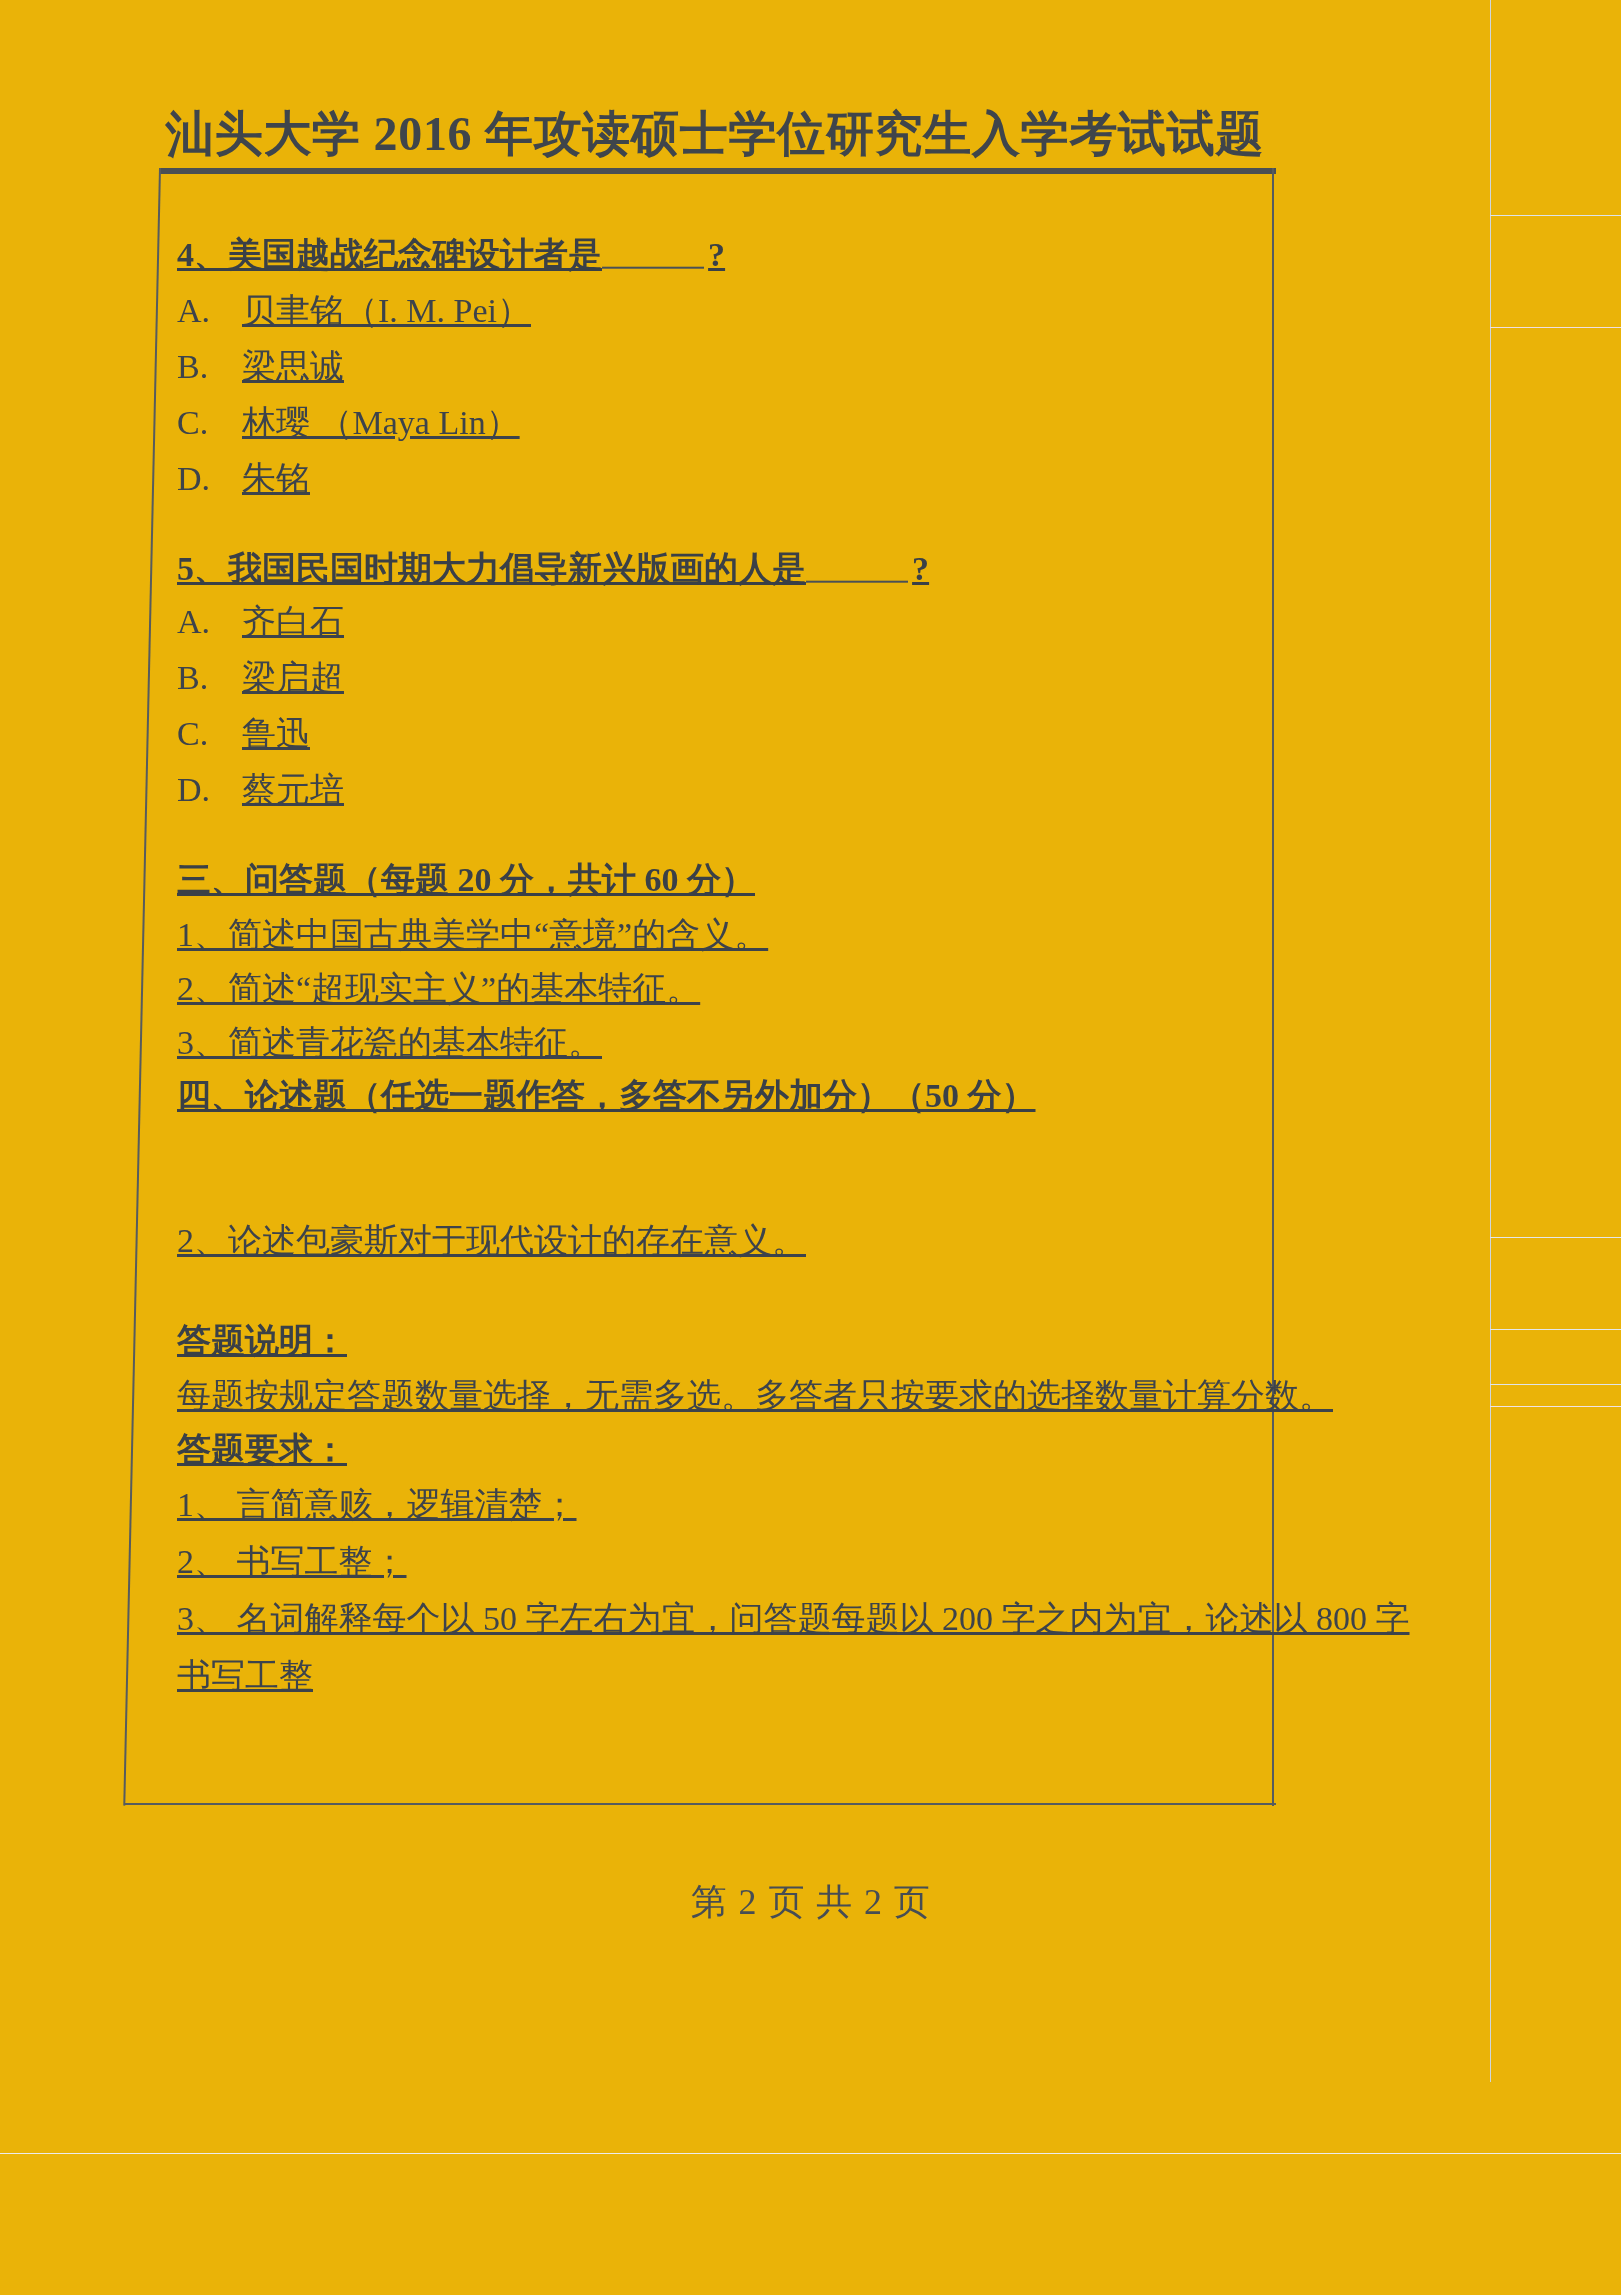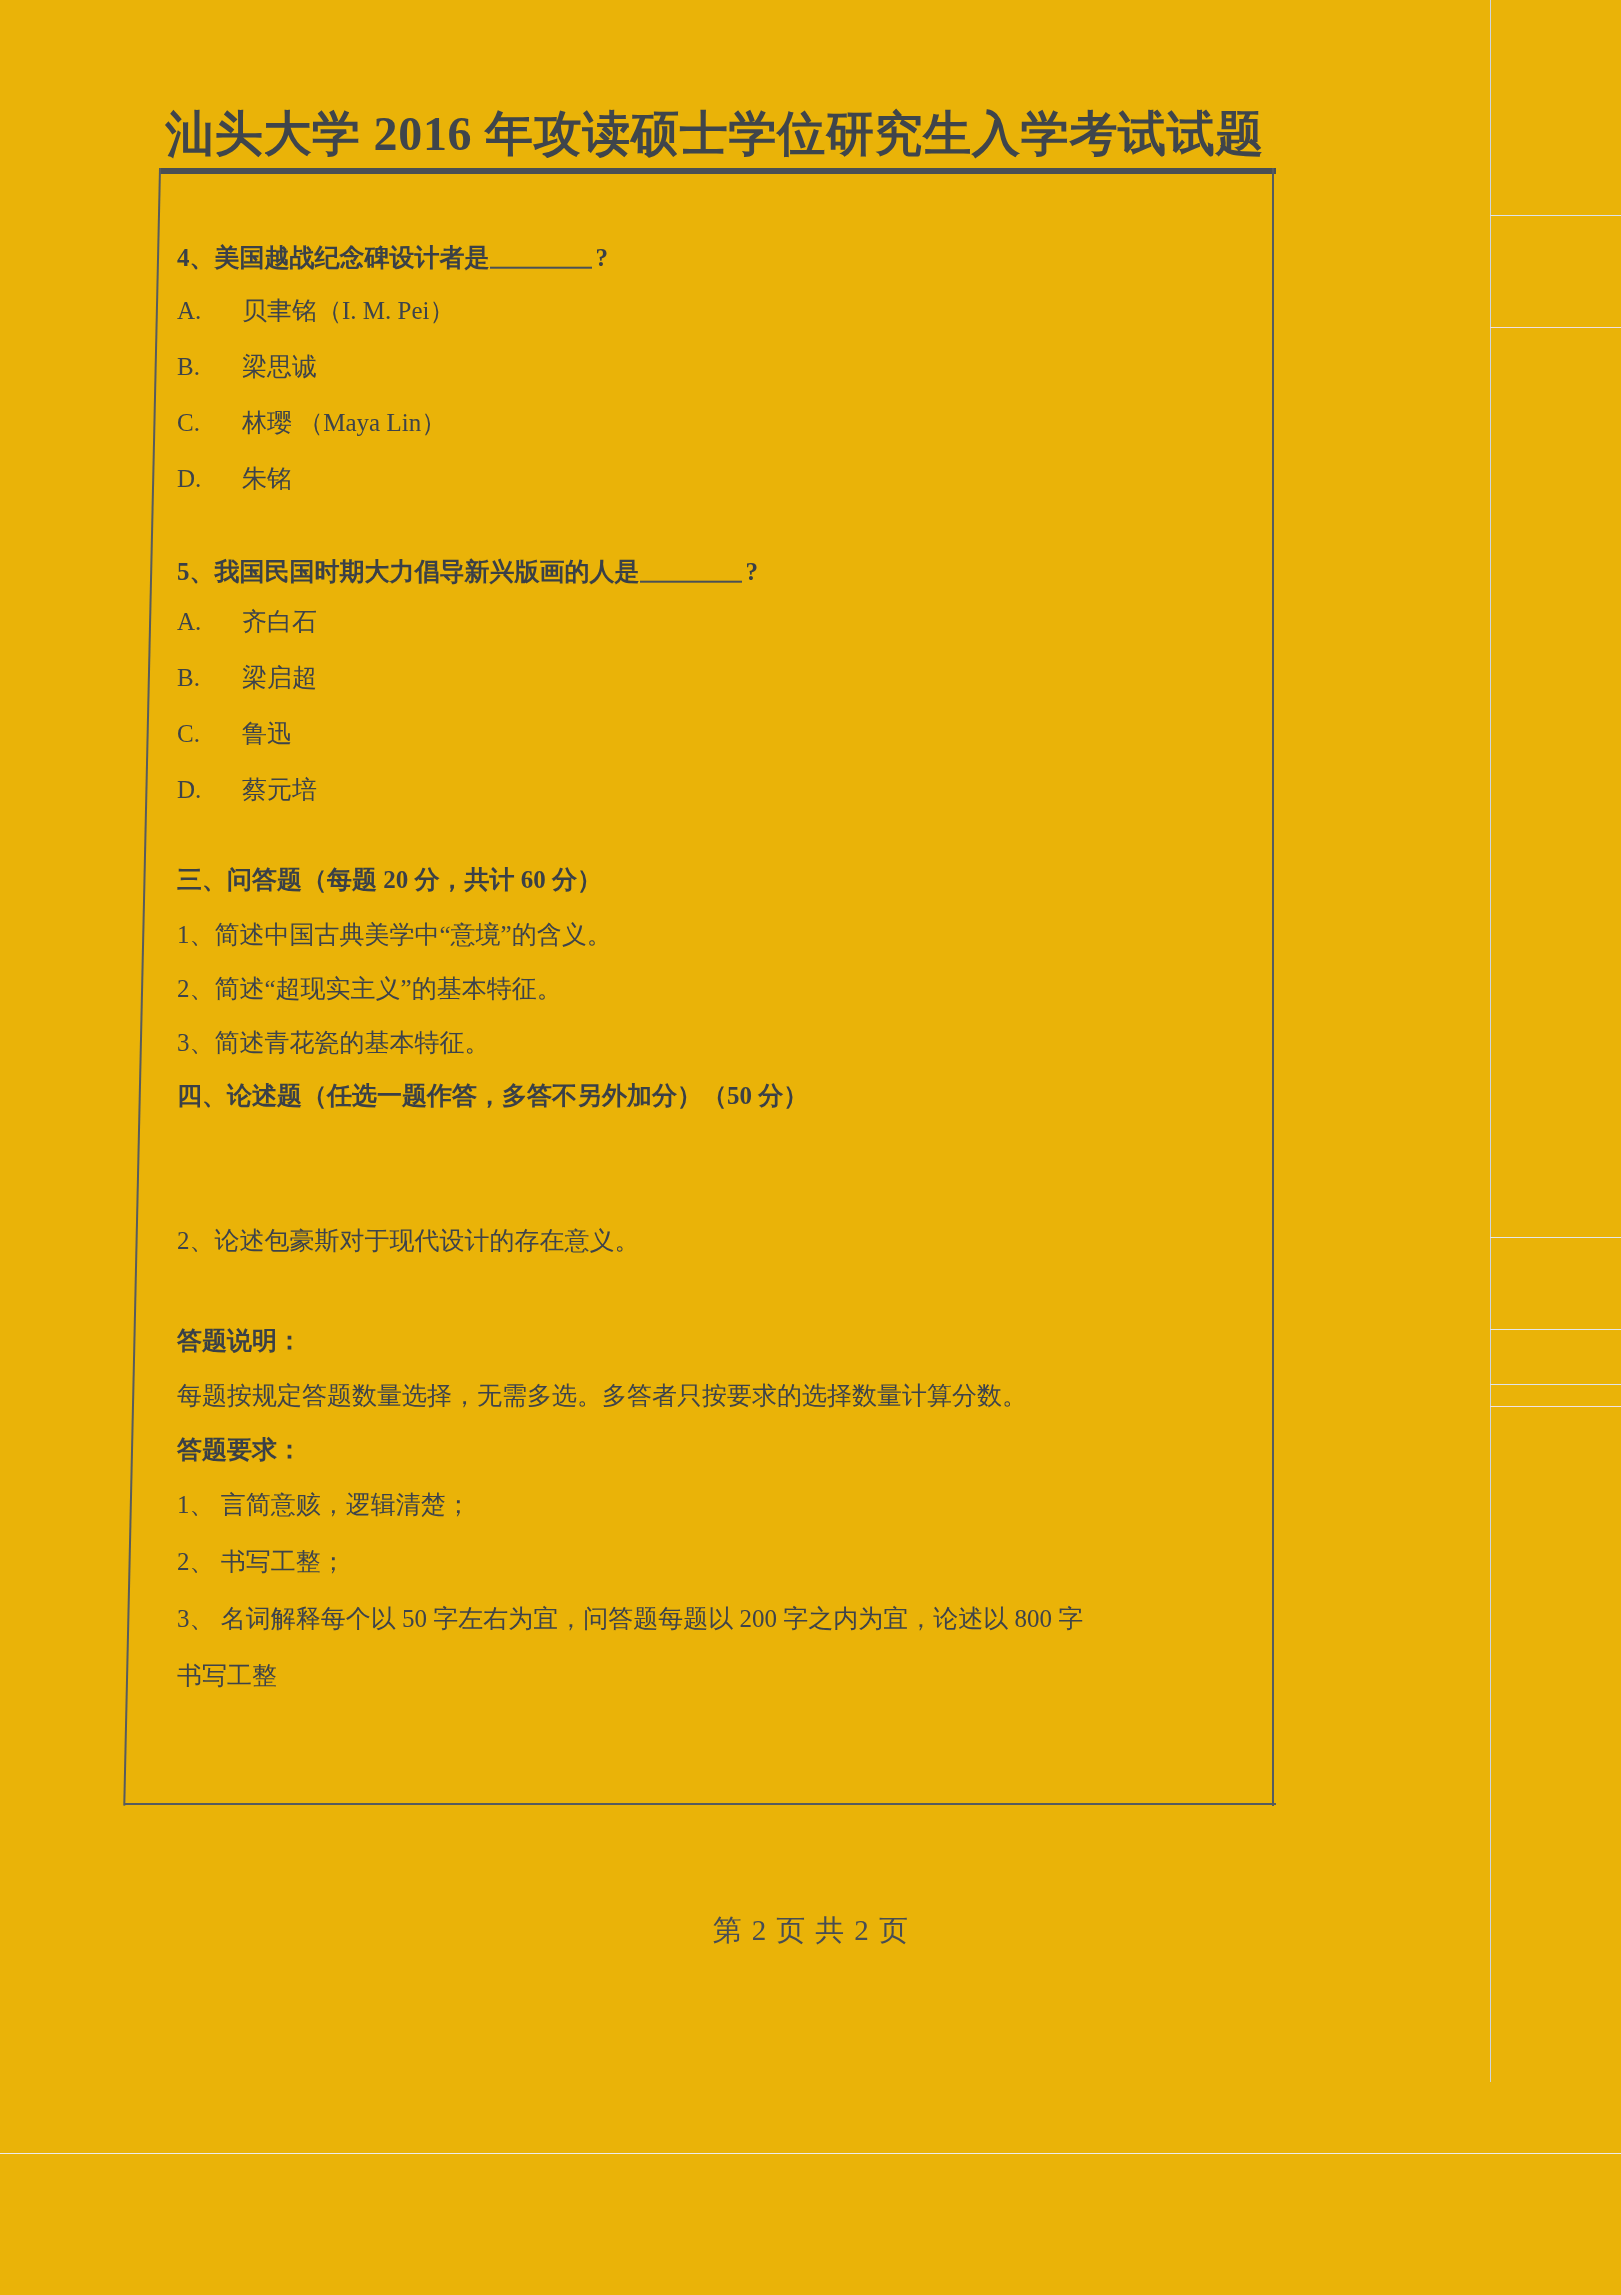--- a/index.html
+++ b/index.html
@@ -15,34 +15,35 @@
     color:#3f454b; letter-spacing:0.7px; white-space:nowrap;
   }
   
   .frame-top    { position:absolute; left:159px; top:168px;  width:1117px; height:6.1px;  background:#4a4f54; }
   .frame-right  { position:absolute; left:1272px; top:168px; width:2px;  height:1638px; background:#565b5f; }
   .frame-bottom { position:absolute; left:124px; top:1803px; width:1152px; height:2px;  background:#565b5f; }
   .frame-left   { position:absolute; left:159px; top:168px;  width:2px;  height:1638px; background:#565b5f;
                   transform:rotate(1.25deg); transform-origin:top left; }
   .line {
     position:absolute; left:177px;
-    font-size:25px; line-height:41px; white-space:nowrap;
+    font-size:34px; line-height:41px; white-space:nowrap;
     color:#3d434b;
+    text-decoration:underline;
   }
   .bold { font-weight:bold; color:#3a4047; }
   .opt-label { display:inline-block; min-width:65px; }
   .blank {
     display:inline-block; width:102px; height:34px;
     border-bottom:2.7px solid #4a5056; transform:translateY(2.7px);
     margin-right:4.1px;
   }
   .footer-line {
     position:absolute; left:0; top:1882px; width:1622px;
-    text-align:center; font-size:29px; line-height:41px;
-    color:#474d54; letter-spacing:1.4px;margin-top:28px;
+    text-align:center; font-size:36px; line-height:41px;
+    color:#474d54; letter-spacing:1.4px;
   }
   
   .scan-vline { position:absolute; left:1490px; top:0; width:1.4px; height:2082px; background:#cfd6db; }
   .scan-h { position:absolute; left:1490px; width:132px; height:1.4px; }
   .scan-h.l1 { top:215px;  background:#dce4ec; }
   .scan-h.l2 { top:327px;  background:#eedfe2; }
   .scan-h.l3 { top:1237px; background:#e4e7ea; }
   .scan-h.l4 { top:1329px; background:#e4e7ea; }
   .scan-h.l5 { top:1384px; background:#dfe5ea; }
   .scan-h.l6 { top:1406px; background:#f0e3e5; }

